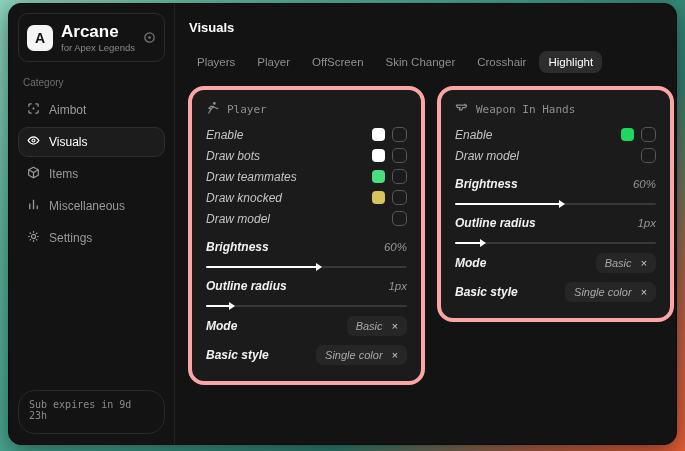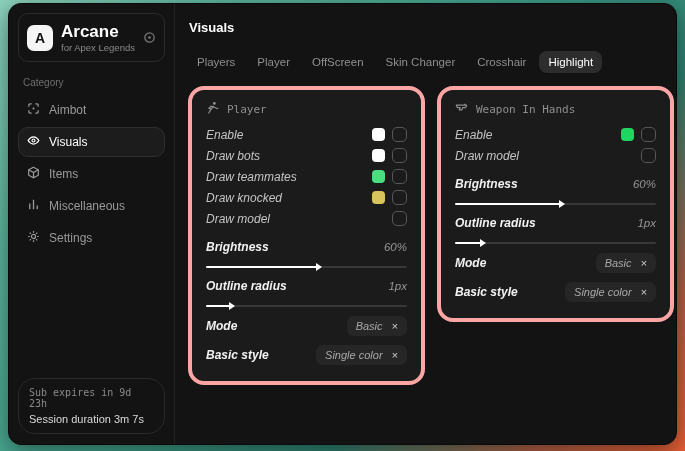--- a/index.html
+++ b/index.html
@@ -118,21 +118,20 @@
                 <path d="M7 1.2v1.8M7 11v1.8M1.2 7H3M11 7h1.8M2.9 2.9l1.3 1.3M9.8 9.8l1.3 1.3M11.1 2.9L9.8 4.2M4.2 9.8l-1.3 1.3"></path>
               </svg></span>
           <span>Settings</span>
         </div>
       </nav>
 
       <div class="spacer"></div>
 
       <div class="session-card">
         <div class="sess-mono">Sub expires in 9d 23h</div>
-        <div class="sess-line">Session duration 3m 7s</div>
       </div>
     </aside>
 
     <main class="main">
       <div class="page-title">Visuals</div>
       <div class="tabs" id="tabs">
           <div class="tab">Players</div>
           <div class="tab">Player</div>
           <div class="tab">OffScreen</div>
           <div class="tab">Skin Changer</div>

